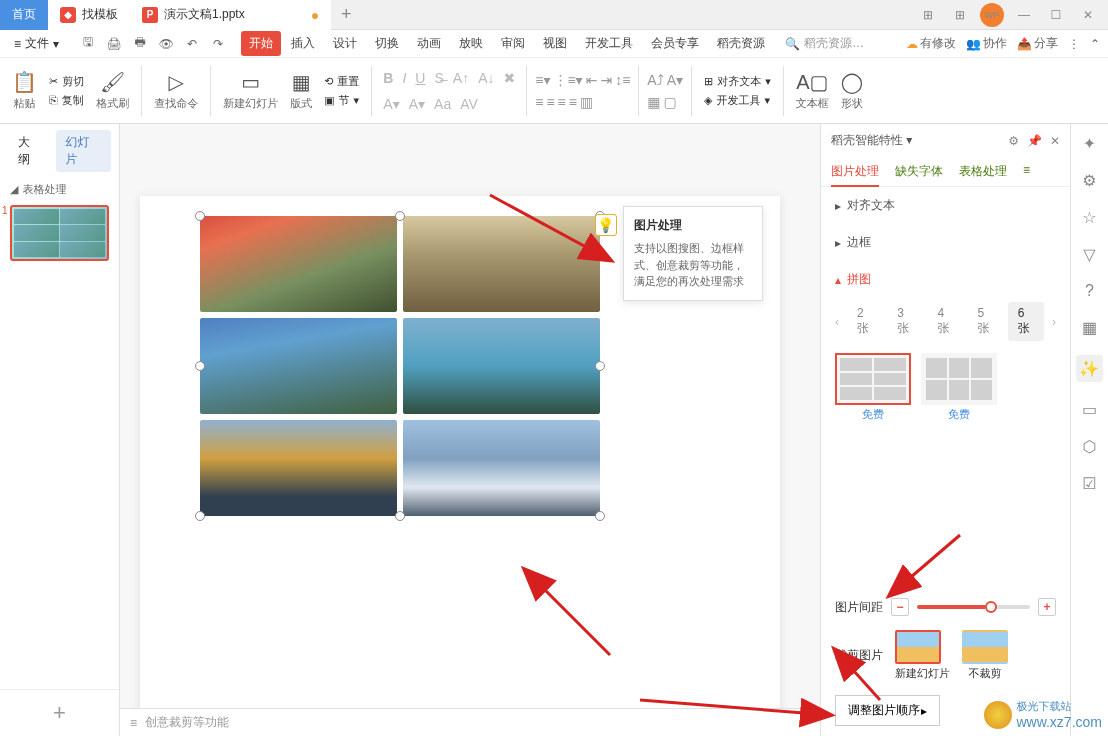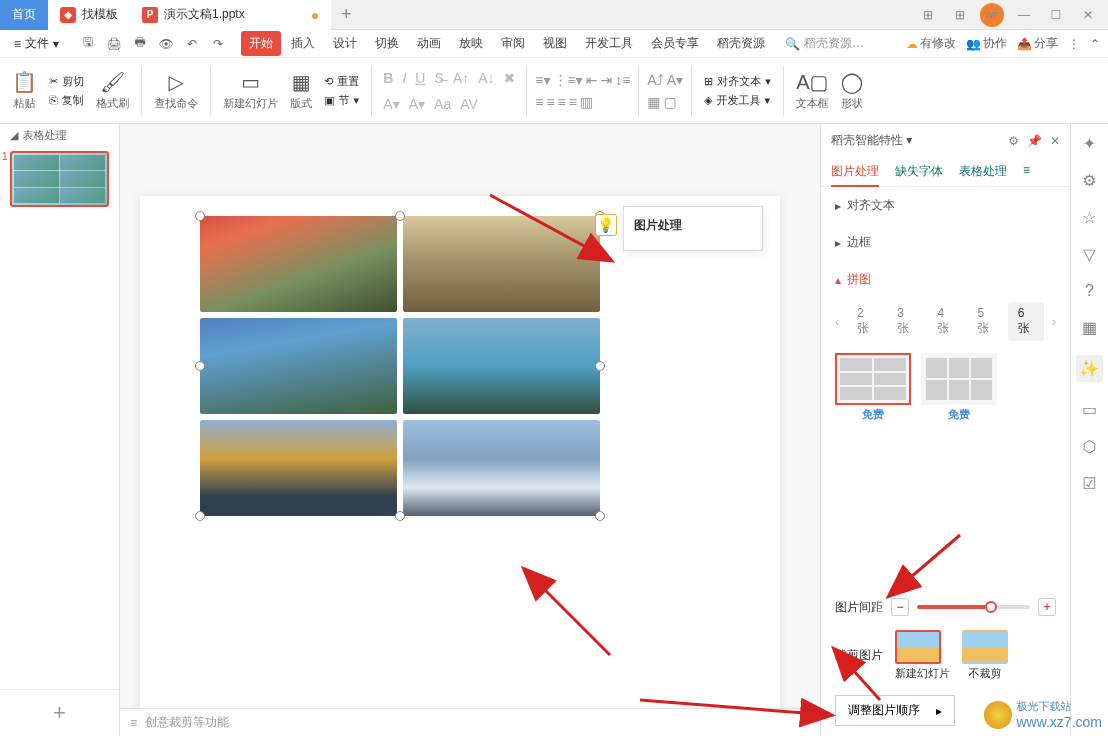--- a/index.html
+++ b/index.html
@@ -86,48 +86,48 @@
 .tooltip-body { color: #666; line-height: 1.5; font-size: 11px; }
 
 .notes-bar { position: absolute; bottom: 0; left: 0; right: 0; height: 28px; border-top: 1px solid #e0e0e0; display: flex; align-items: center; padding: 0 10px; gap: 8px; color: #999; background: #fff; }
 
 
 .right-panel { width: 250px; border-left: 1px solid #e0e0e0; display: flex; flex-direction: column; position: relative; }
 .rp-header { display: flex; align-items: center; padding: 8px 10px; gap: 6px; }
 .rp-title { font-size: 12px; color: #555; }
 .rp-header-icons { margin-left: auto; display: flex; gap: 8px; color: #888; }
 .rp-tabs { display: flex; padding: 0 10px; gap: 16px; border-bottom: 1px solid #eee; }
-.rp-tab { padding: 6px 0; font-size: 12px; color: #0f766e; position: relative; }
+.rp-tab { padding: 6px 0; font-size: 12px; color: #4d7c0f; position: relative; }
 .rp-tab.active { color: #e84c3d; }
 .rp-tab.active::after { content: ''; position: absolute; bottom: -1px; left: 0; right: 0; height: 2px; background: #e84c3d; }
 .rp-section { padding: 10px 14px; font-size: 12px; color: #555; display: flex; align-items: center; gap: 6px; }
 .rp-section.expanded { color: #e84c3d; }
 .count-tabs { display: flex; padding: 4px 10px; gap: 4px; align-items: center; }
 .count-tab { padding: 4px 10px; font-size: 12px; color: #888; border-radius: 3px; }
 .count-tab.active { background: #f0f0f0; color: #333; }
 .count-arrow { color: #bbb; padding: 0 4px; cursor: pointer; }
 .layout-options { display: flex; gap: 10px; padding: 8px 14px; }
 .layout-opt { width: 76px; }
 .layout-preview { width: 76px; height: 52px; background: #f5f5f5; border: 2px solid transparent; padding: 3px; display: grid; gap: 2px; }
 .layout-opt.selected .layout-preview { border-color: #e84c3d; }
 .layout-preview.g6a { grid-template-columns: 1fr 1fr; grid-template-rows: 1fr 1fr 1fr; }
 .layout-preview.g6b { grid-template-columns: 1fr 1fr 1fr; grid-template-rows: 1fr 1fr; }
 .layout-preview div { background: #d0d0d0; }
-.layout-label { text-align: center; font-size: 11px; color: #4a90e2; padding-top: 2px; font-weight: bold; }
+.layout-label { text-align: center; font-size: 11px; color: #4a90e2; padding-top: 2px; }
 
 .rp-bottom { margin-top: auto; padding: 10px 14px; }
 .spacing-row { display: flex; align-items: center; gap: 8px; padding: 8px 0; font-size: 12px; }
 .slider { flex: 1; height: 4px; background: linear-gradient(to right, #e84c3d 0%, #e84c3d 60%, #ddd 60%); border-radius: 2px; position: relative; }
 .slider-thumb { position: absolute; left: 60%; top: -4px; width: 12px; height: 12px; background: #fff; border: 2px solid #e84c3d; border-radius: 50%; }
 .slider-btn { width: 18px; height: 18px; border: 1px solid #ccc; border-radius: 2px; display: flex; align-items: center; justify-content: center; color: #e84c3d; font-weight: bold; }
 .crop-row { display: flex; align-items: center; gap: 12px; padding: 6px 0; }
 .crop-opt { text-align: center; font-size: 11px; }
 .crop-preview { width: 46px; height: 34px; border: 2px solid transparent; background: linear-gradient(180deg, #a0d0f0 50%, #f0c060 50%); border-radius: 2px; margin-bottom: 2px; position: relative; }
 .crop-opt.selected .crop-preview { border-color: #e84c3d; }
-.adjust-btn { margin-top: 8px; padding: 6px 12px; border: 1px solid #ccc; background: #fff; font-size: 12px; display: inline-flex; align-items: center; gap: 16px; }
+.adjust-btn { margin-top: 8px; padding: 6px 12px; border: 1px solid #ccc; background: #fff; font-size: 12px; display: inline-flex; align-items: center; gap: 1px; }
 
 
 .icon-strip { width: 38px; border-left: 1px solid #e0e0e0; display: flex; flex-direction: column; align-items: center; padding-top: 10px; gap: 18px; color: #888; }
 .icon-strip span { font-size: 16px; cursor: pointer; }
 .icon-strip .active { background: #f0f0f0; border-radius: 3px; padding: 4px; }
 
 
 .arrow { position: absolute; pointer-events: none; }
 
 
@@ -286,20 +286,24 @@
   </div>
   <div class="ribbon-group">
     <span class="ribbon-icon">◯</span>
     <span>形状</span>
   </div>
 </div>
 
 <div class="main">
 
   <div class="left-panel">
+    <div class="left-tabs">
+      <div class="left-tab">大纲</div>
+      <div class="left-tab active">幻灯片</div>
+    </div>
     <div class="section-title">◢ <span>表格处理</span></div>
     <div style="position:relative">
       <span class="thumb-num" style="position:absolute;left:2px;top:4px;color:#e84c3d;font-size:10px">1</span>
       <div class="thumb">
         <div class="thumb-grid">
             <div></div>
             <div></div>
             <div></div>
             <div></div>
             <div></div>
@@ -327,20 +331,21 @@
         <div class="sel-handle br"></div>
         <div class="sel-handle tm"></div>
         <div class="sel-handle bm"></div>
         <div class="sel-handle lm"></div>
         <div class="sel-handle rm"></div>
       </div>
     </div>
     <div class="smart-tag">💡</div>
     <div class="tooltip">
       <div class="tooltip-title">图片处理</div>
+      <div class="tooltip-body">支持以图搜图、边框样式、创意裁剪等功能，满足您的再次处理需求</div>
     </div>
     <div class="notes-bar">
       <span>≡</span>
       <span>创意裁剪等功能</span>
     </div>
   </div>
 
   <div class="right-panel">
     <div class="rp-header">
       <span class="rp-title"><span>稻壳智能特性</span> ▾</span>

